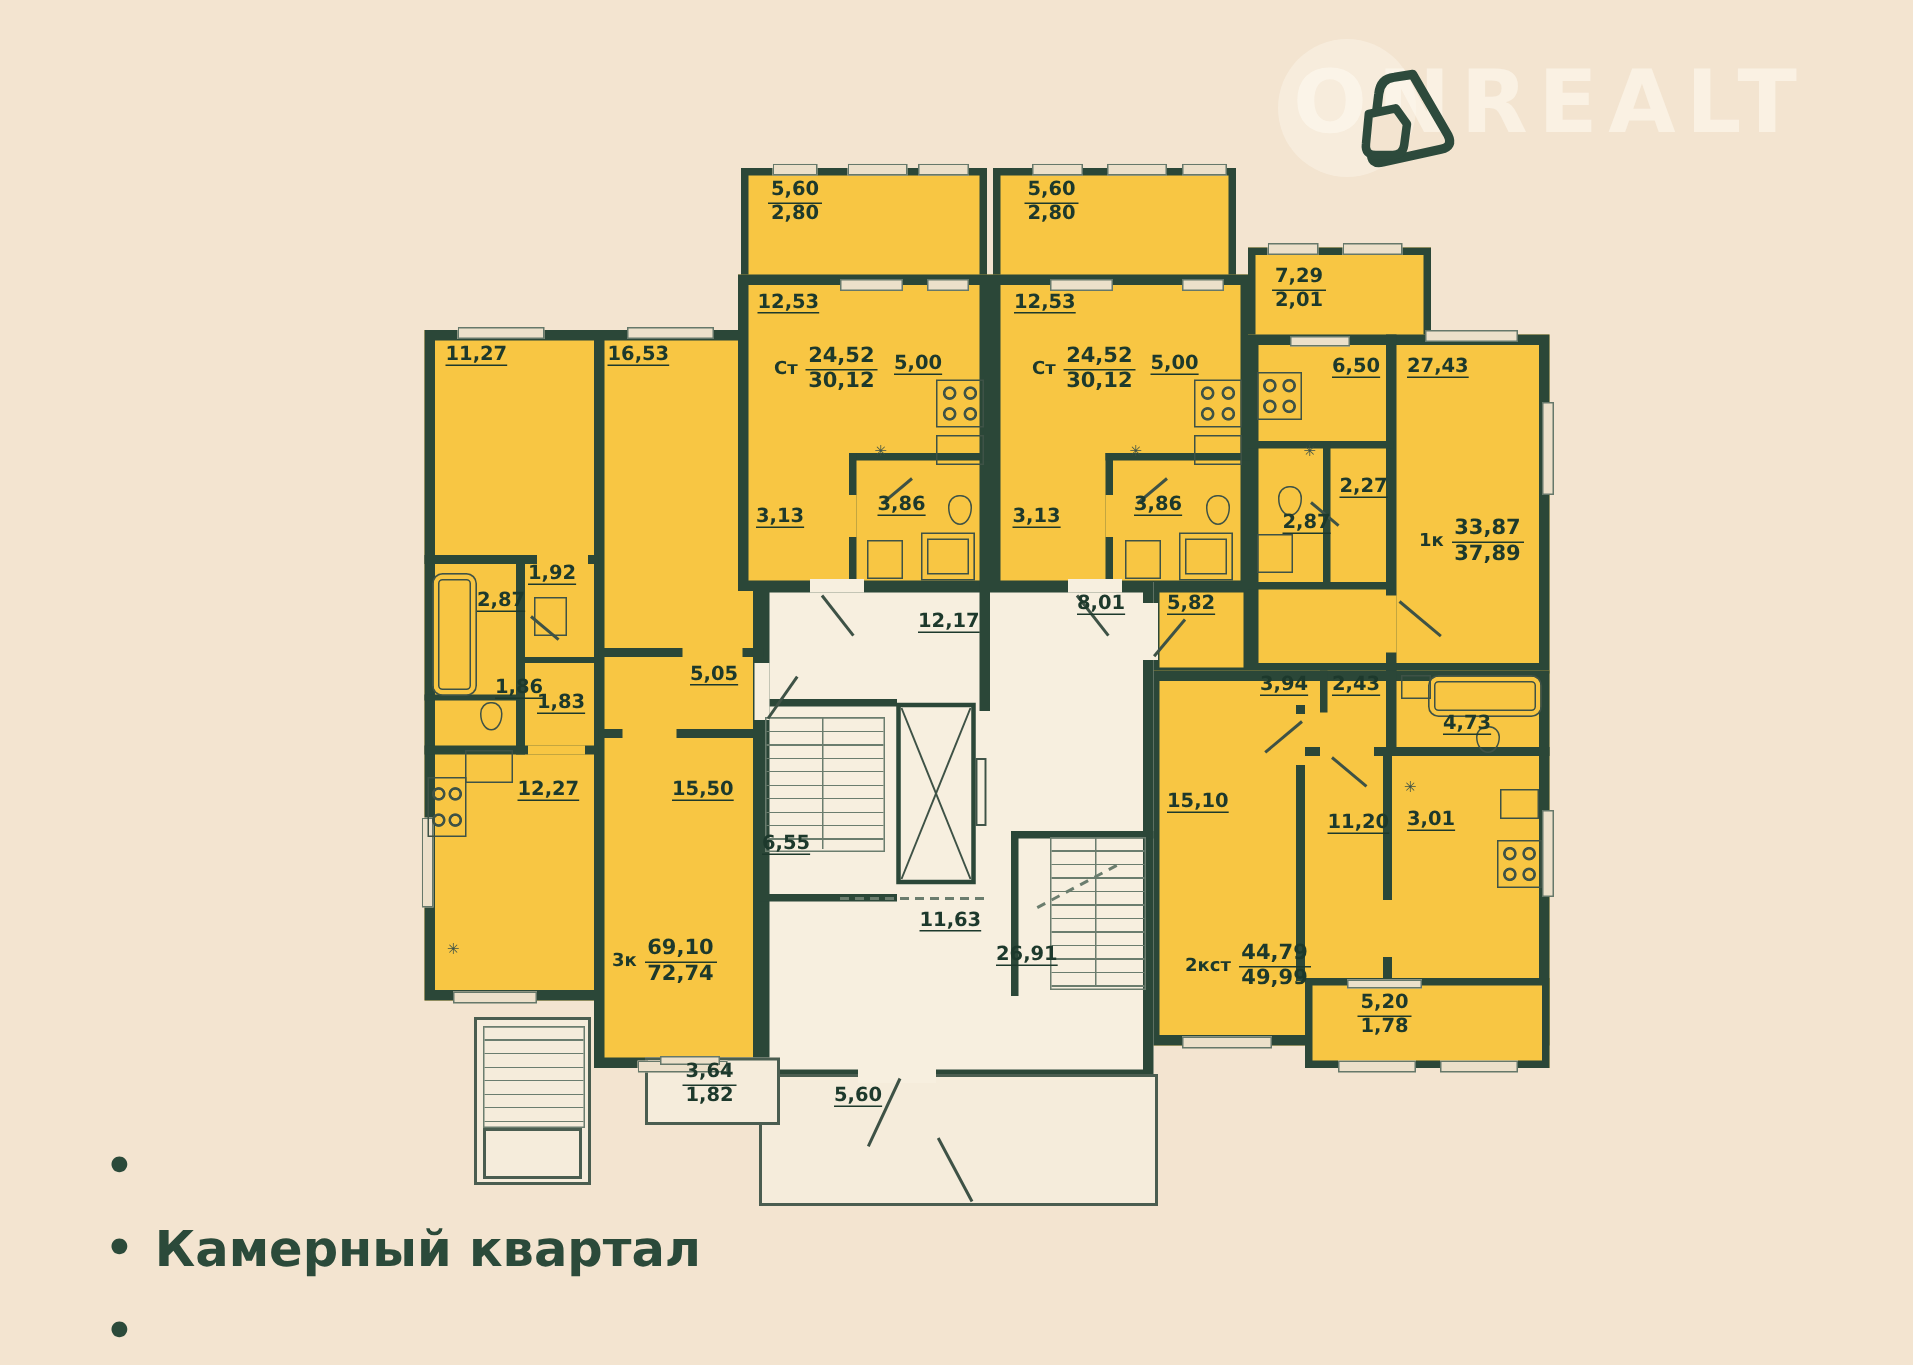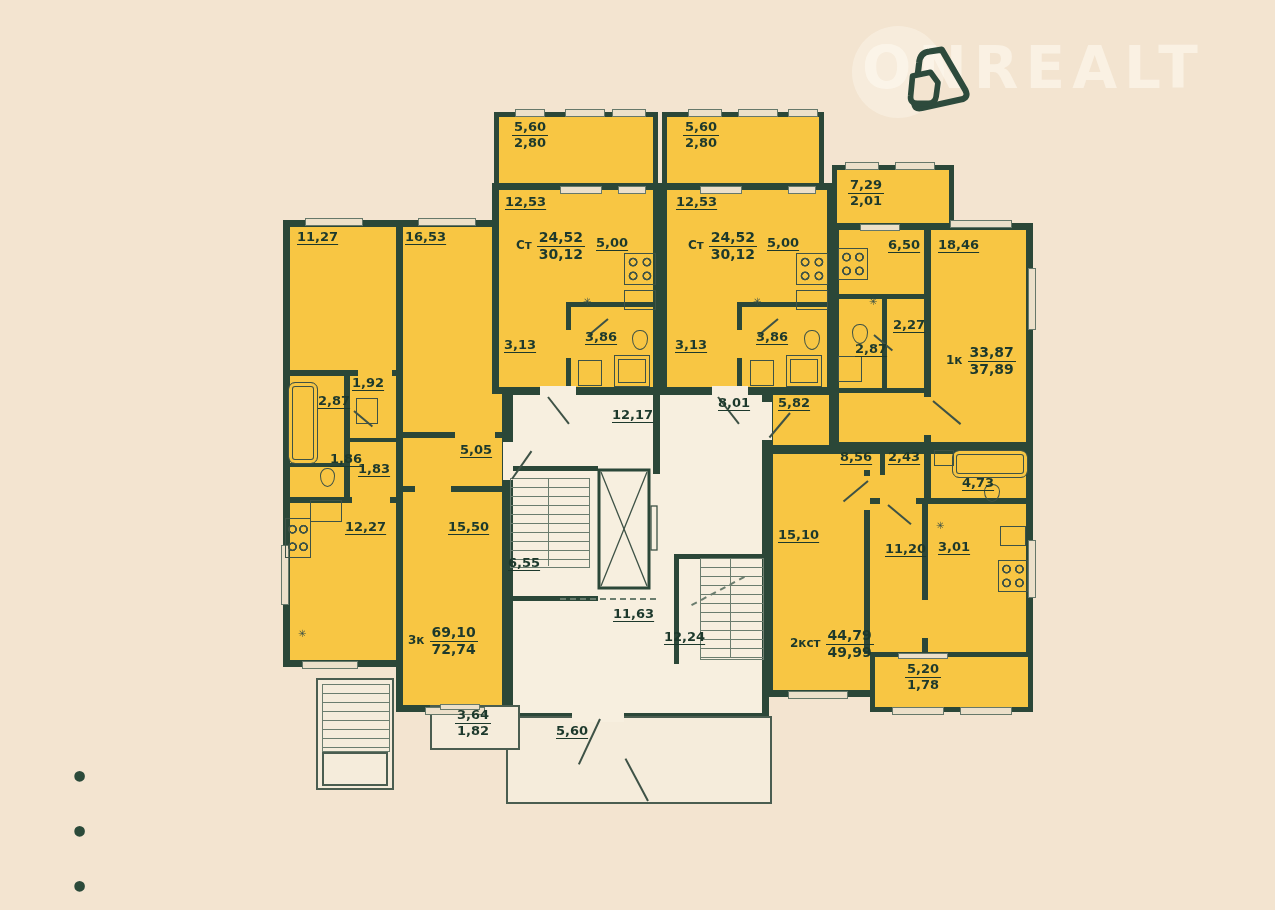--- a/index.html
+++ b/index.html
@@ -255,33 +255,33 @@
   </div>
   <div class="lbl u" style="left:767px;top:236px">5,00</div>
   <div class="lbl u" style="left:675px;top:338px">3,13</div>
   <div class="lbl u" style="left:756px;top:330px">3,86</div>
 
   <div class="lbl frac" style="left:848px;top:178px">
     <span>7,29</span>
     <span>2,01</span>
   </div>
   <div class="lbl u" style="left:888px;top:238px">6,50</div>
-  <div class="lbl u" style="left:938px;top:238px">18,46</div>
+  <div class="lbl u" style="left:938px;top:238px">27,43</div>
   <div class="lbl u" style="left:893px;top:318px">2,27</div>
   <div class="lbl u" style="left:855px;top:342px">2,87</div>
   <div class="lbl apt" style="left:946px;top:345px">
     <b class="t">1к</b>
     <span class="frac">
       <span>33,87</span>
       <span>37,89</span>
     </span>
   </div>
 
   <div class="lbl u" style="left:778px;top:396px">5,82</div>
-  <div class="lbl u" style="left:840px;top:450px">8,56</div>
+  <div class="lbl u" style="left:840px;top:450px">3,94</div>
   <div class="lbl u" style="left:888px;top:450px">2,43</div>
   <div class="lbl u" style="left:962px;top:476px">4,73</div>
   <div class="lbl u" style="left:778px;top:528px">15,10</div>
   <div class="lbl u" style="left:885px;top:542px">11,20</div>
   <div class="lbl u" style="left:938px;top:540px">3,01</div>
   <div class="lbl apt" style="left:790px;top:628px">
     <b class="t">2кст</b>
     <span class="frac">
       <span>44,79</span>
       <span>49,99</span>
@@ -289,27 +289,28 @@
   </div>
   <div class="lbl frac" style="left:905px;top:662px">
     <span>5,20</span>
     <span>1,78</span>
   </div>
 
   <div class="lbl u" style="left:612px;top:408px">12,17</div>
   <div class="lbl u" style="left:718px;top:396px">8,01</div>
   <div class="lbl u" style="left:508px;top:556px">6,55</div>
   <div class="lbl u" style="left:613px;top:607px">11,63</div>
-  <div class="lbl u" style="left:664px;top:630px">12,24</div>
+  <div class="lbl u" style="left:664px;top:630px">26,91</div>
   <div class="lbl u" style="left:556px;top:724px">5,60</div>
 </div>
 
 <div class="features">
   <div class="feat">
     <span class="dot">•</span>
   </div>
   <div class="feat">
     <span class="dot">•</span>
+    <span>Камерный квартал</span>
   </div>
   <div class="feat">
     <span class="dot">•</span>
   </div>
 </div>
 
 </body></html>

